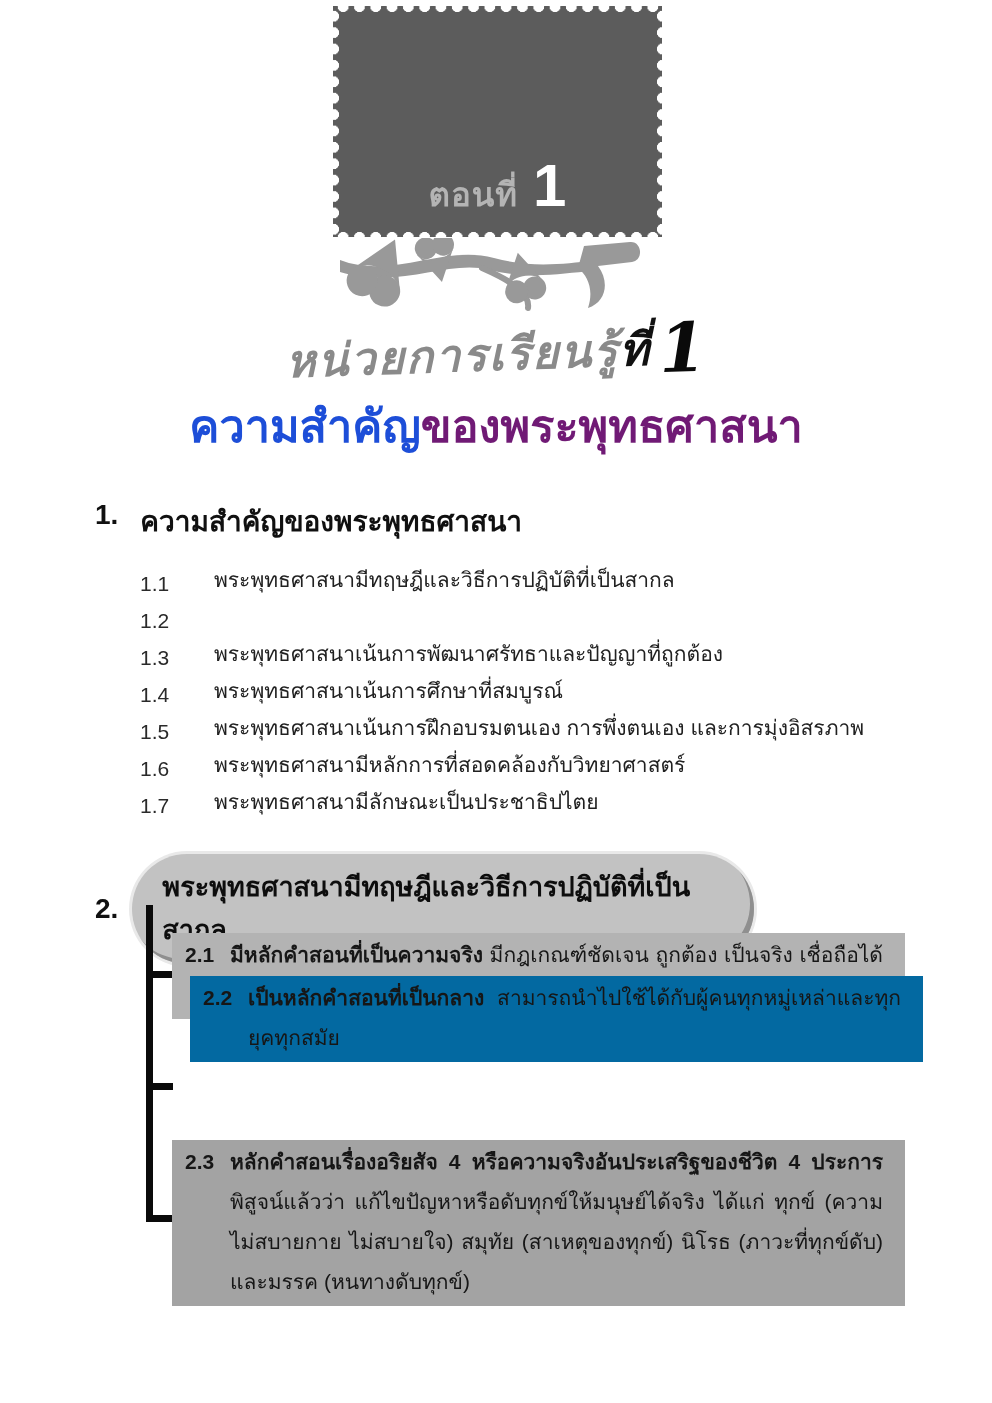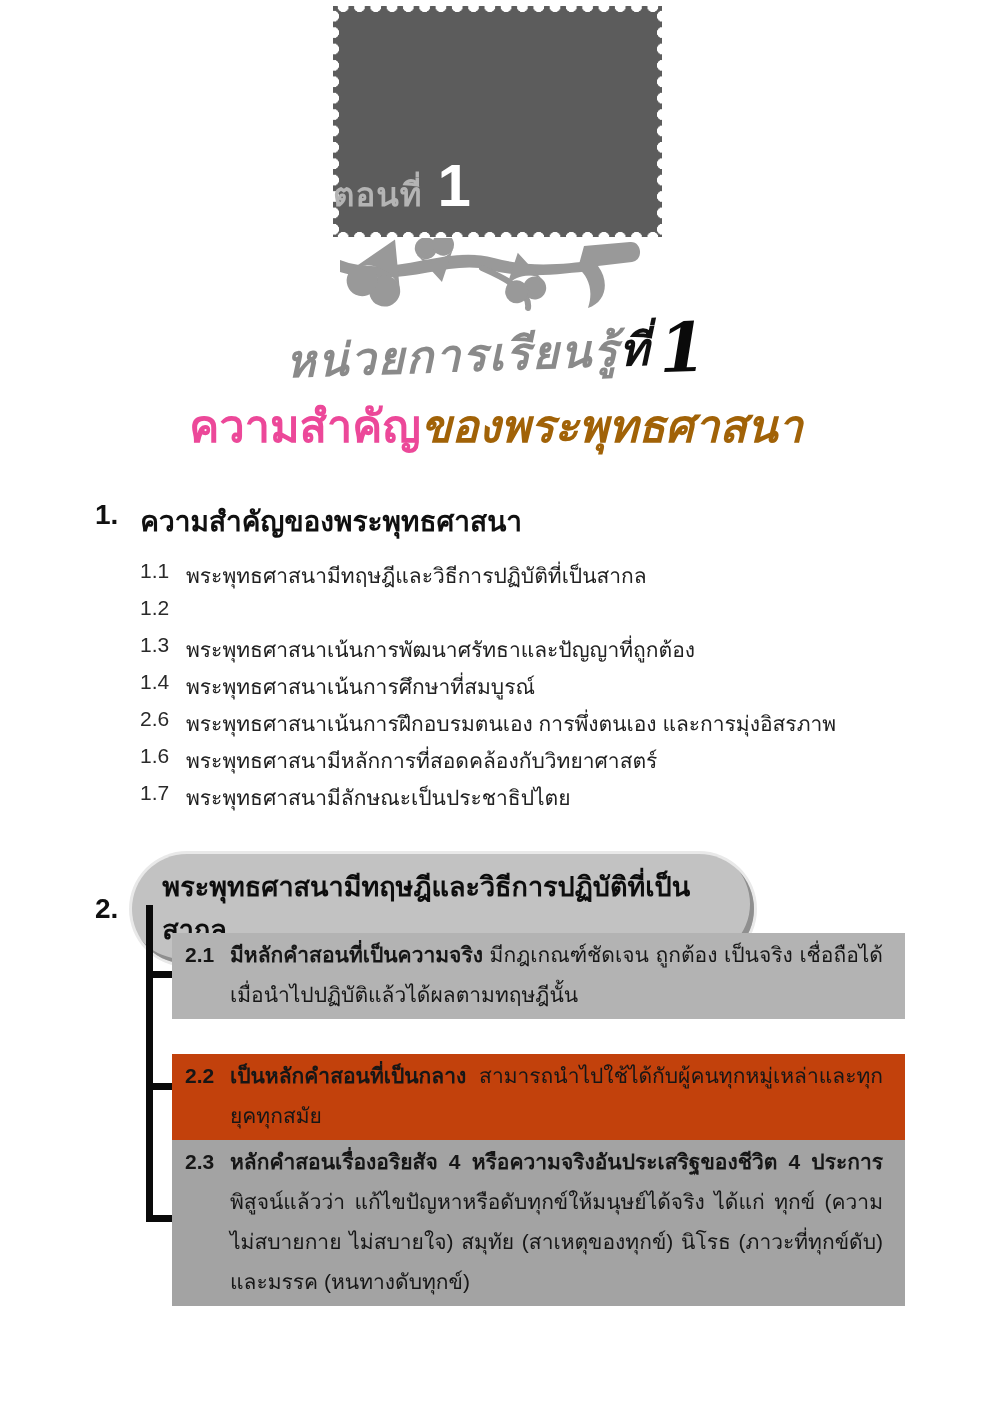--- a/index.html
+++ b/index.html
@@ -12,46 +12,46 @@
   .stamp{position:absolute;left:333px;top:6px;width:329px;height:231px;background:#5c5c5c;}
   .perf{position:absolute;pointer-events:none;}
   .perf-h{left:2px;right:2px;height:13px;
     background-image:radial-gradient(circle 5.5px at 50% 50%, #fff 5.3px, rgba(255,255,255,0) 5.8px);
     background-size:16.3px 13px;background-repeat:repeat-x;}
   .perf-top{top:-6.5px;} .perf-bottom{bottom:-6.5px;}
   .perf-v{top:2px;bottom:2px;width:13px;
     background-image:radial-gradient(circle 5.5px at 50% 50%, #fff 5.3px, rgba(255,255,255,0) 5.8px);
     background-size:13px 16.4px;background-repeat:repeat-y;}
   .perf-left{left:-6.5px;} .perf-right{right:-6.5px;}
-  .stamp-caption{position:absolute;left:0;right:0;bottom:16px;display:flex;align-items:baseline;gap:15px;}
+  .stamp-caption{position:absolute;left:0;right:0;bottom:16px;display:flex;justify-content:center;align-items:baseline;gap:15px;}
   .stamp-word{font-size:33px;font-weight:bold;color:#b4b4b4;letter-spacing:1px;}
   .stamp-number{font-size:60px;font-weight:bold;color:#ffffff;line-height:.9;}
 
   
   .vine{position:absolute;left:332px;top:238px;width:330px;height:78px;}
 
   
   .unit-line{position:absolute;left:0;right:0;top:314px;text-align:center;transform:rotate(-2deg);}
   .unit-script{font-family:"DejaVu Serif","Liberation Serif",serif;font-style:italic;font-weight:bold;
     font-size:45px;color:#8a8a8a;letter-spacing:2px;}
   .unit-suffix{font-family:"DejaVu Serif","Liberation Serif",serif;font-style:italic;font-weight:bold;
     font-size:45px;color:#101010;}
   .unit-number{font-family:"DejaVu Serif","Liberation Serif",serif;font-style:italic;font-weight:bold;
     font-size:68px;color:#0a0a0a;margin-left:10px;vertical-align:-8px;}
 
   
   .main-title{position:absolute;left:0;right:0;top:390px;text-align:center;font-weight:bold;font-size:45px;letter-spacing:0;}
-  .main-title .gray{color:#ec4899;text-align:right;}
-  .main-title .black{color:#a16207;font-style:italic;}
+  .main-title .gray{color:#1d4ed8;text-align:right;}
+  .main-title .black{color:#701a75;}
 
   
   .section1{position:absolute;left:95px;top:499px;width:812px;}
   .s1-head{display:flex;gap:22px;font-size:28px;font-weight:bold;color:#101010;}
   .s1-items{margin-top:16px;}
-  .s1-item{display:flex;align-items:flex-start;height:37px;font-size:21px;color:#212121;}
+  .s1-item{display:flex;align-items:flex-end;height:37px;font-size:21px;color:#212121;gap:28px;}
   .s1-num{width:46px;margin-left:45px;flex:none;color:#2a2a2a;}
   .s1-text{flex:1;}
 
   
   .section2-head{position:absolute;left:95px;top:854px;display:flex;align-items:center;gap:14px;}
   .s2-num{font-size:28px;font-weight:bold;color:#101010;}
   .pill{box-sizing:border-box;width:622px;background:#c2c2c2;border-radius:999px;
     padding:11px 24px 13px 30px;font-size:27px;font-weight:bold;color:#0d0d0d;
     box-shadow:inset -4px -5px 0 #8f8f8f, 0 0 0 3px #e9e9e9;}
 
@@ -60,21 +60,21 @@
   .stub{position:absolute;left:146px;width:27px;height:7px;background:#0a0a0a;}
   .stub1{top:971px;} .stub2{top:1083px;} .stub3{top:1215px;}
 
   
   .box{position:absolute;left:172px;width:733px;box-sizing:border-box;
     padding:2px 22px 4px 13px;font-size:21px;line-height:40px;color:#161616;display:flex;}
   .box-num{font-weight:bold;width:45px;flex:none;}
   .box-content{flex:1;text-align:justify;}
   .box-heading{font-weight:bold;}
   .box1{top:933px;min-height:82px;background:#b3b3b3;}
-  .box2{top:1054px;min-height:84px;background:#c2410c;}
+  .box2{top:976px;min-height:84px;background:#0369a1;margin-left:18px;}
   .box3{top:1140px;min-height:166px;background:#a3a3a3;}
 </style>
 </head>
 <body>
 
 <div class="page">
 
   <div class="stamp">
     <div class="perf perf-h perf-top"></div>
     <div class="perf perf-h perf-bottom"></div>
@@ -132,21 +132,21 @@
           <span class="s1-num">1.3</span>
           <span class="s1-text">พระพุทธศาสนาเน้นการพัฒนาศรัทธาและปัญญาที่ถูกต้อง</span>
         </div>
 
         <div class="s1-item">
           <span class="s1-num">1.4</span>
           <span class="s1-text">พระพุทธศาสนาเน้นการศึกษาที่สมบูรณ์</span>
         </div>
 
         <div class="s1-item">
-          <span class="s1-num">2.6</span>
+          <span class="s1-num">1.5</span>
           <span class="s1-text">พระพุทธศาสนาเน้นการฝึกอบรมตนเอง การพึ่งตนเอง และการมุ่งอิสรภาพ</span>
         </div>
 
         <div class="s1-item">
           <span class="s1-num">1.6</span>
           <span class="s1-text">พระพุทธศาสนามีหลักการที่สอดคล้องกับวิทยาศาสตร์</span>
         </div>
 
         <div class="s1-item">
           <span class="s1-num">1.7</span>

